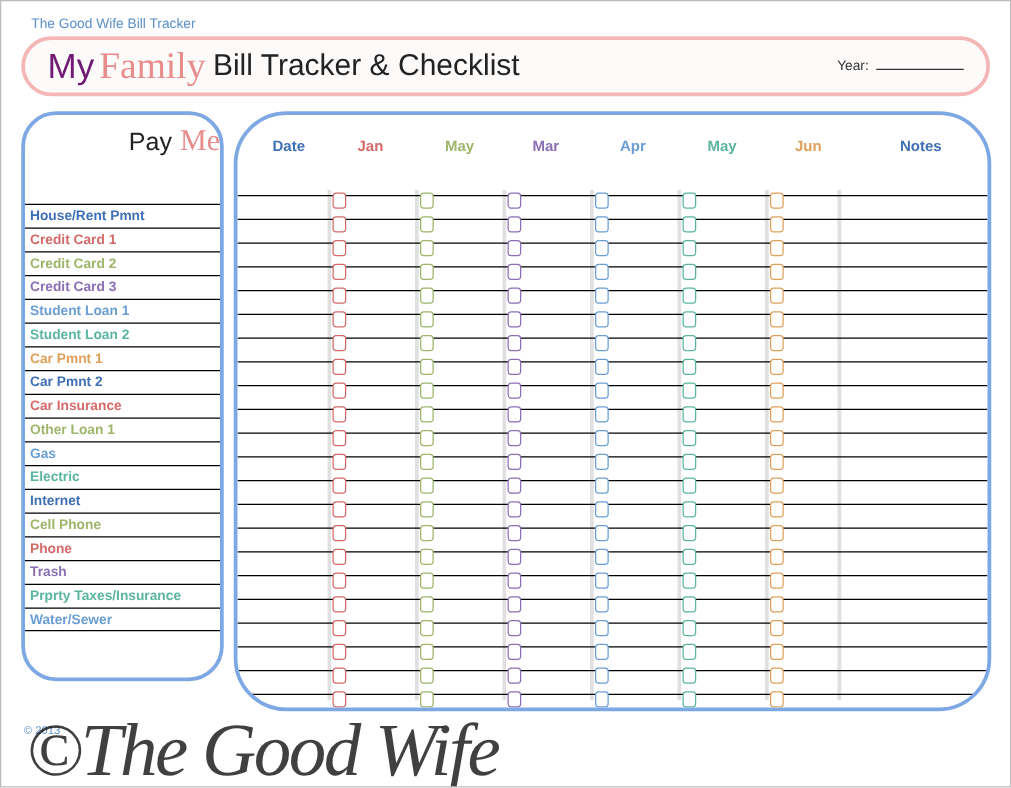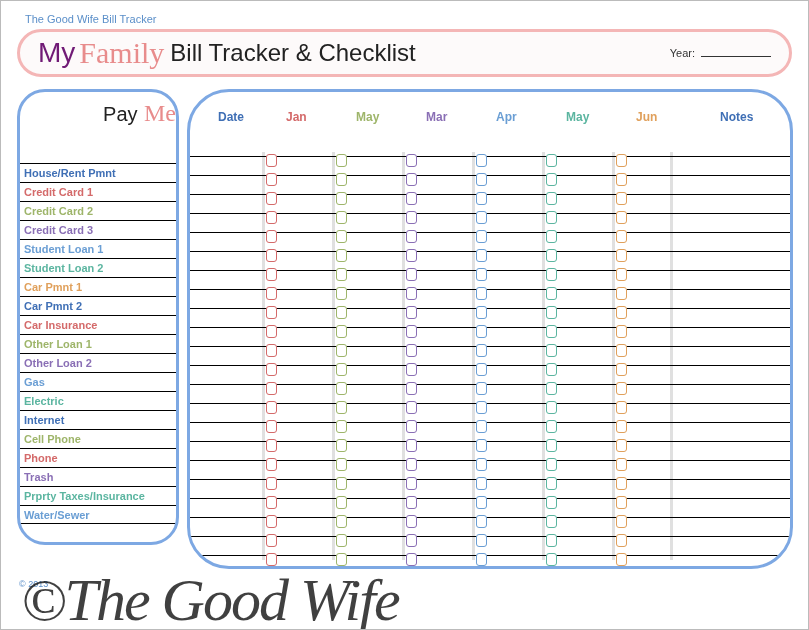--- a/index.html
+++ b/index.html
@@ -155,21 +155,20 @@
       <div class="payee-row" style="color: rgb(63, 111, 181);">House/Rent Pmnt</div>
       <div class="payee-row" style="color: rgb(212, 106, 106);">Credit Card 1</div>
       <div class="payee-row" style="color: rgb(158, 181, 106);">Credit Card 2</div>
       <div class="payee-row" style="color: rgb(138, 111, 181);">Credit Card 3</div>
       <div class="payee-row" style="color: rgb(106, 158, 212); text-align: right;">Student Loan 1</div>
       <div class="payee-row" style="color: rgb(91, 181, 160);">Student Loan 2</div>
       <div class="payee-row" style="color: rgb(224, 160, 91);">Car Pmnt 1</div>
       <div class="payee-row" style="color: rgb(63, 111, 181);">Car Pmnt 2</div>
       <div class="payee-row" style="color: rgb(212, 106, 106);">Car Insurance</div>
       <div class="payee-row" style="color: rgb(158, 181, 106);">Other Loan 1</div>
-      <div class="payee-row" style="color: rgb(138, 111, 181);">Other Loan 2</div>
       <div class="payee-row" style="color: rgb(106, 158, 212);">Gas</div>
       <div class="payee-row" style="color: rgb(91, 181, 160);">Electric</div>
       <div class="payee-row" style="color: rgb(63, 111, 181);">Internet</div>
       <div class="payee-row" style="color: rgb(158, 181, 106);">Cell Phone</div>
       <div class="payee-row" style="color: rgb(212, 106, 106);">Phone</div>
       <div class="payee-row" style="color: rgb(138, 111, 181);">Trash</div>
       <div class="payee-row" style="color: rgb(91, 181, 160);">Prprty Taxes/Insurance</div>
       <div class="payee-row" style="color: rgb(106, 158, 212);">Water/Sewer</div>
     </div>
 </div>

